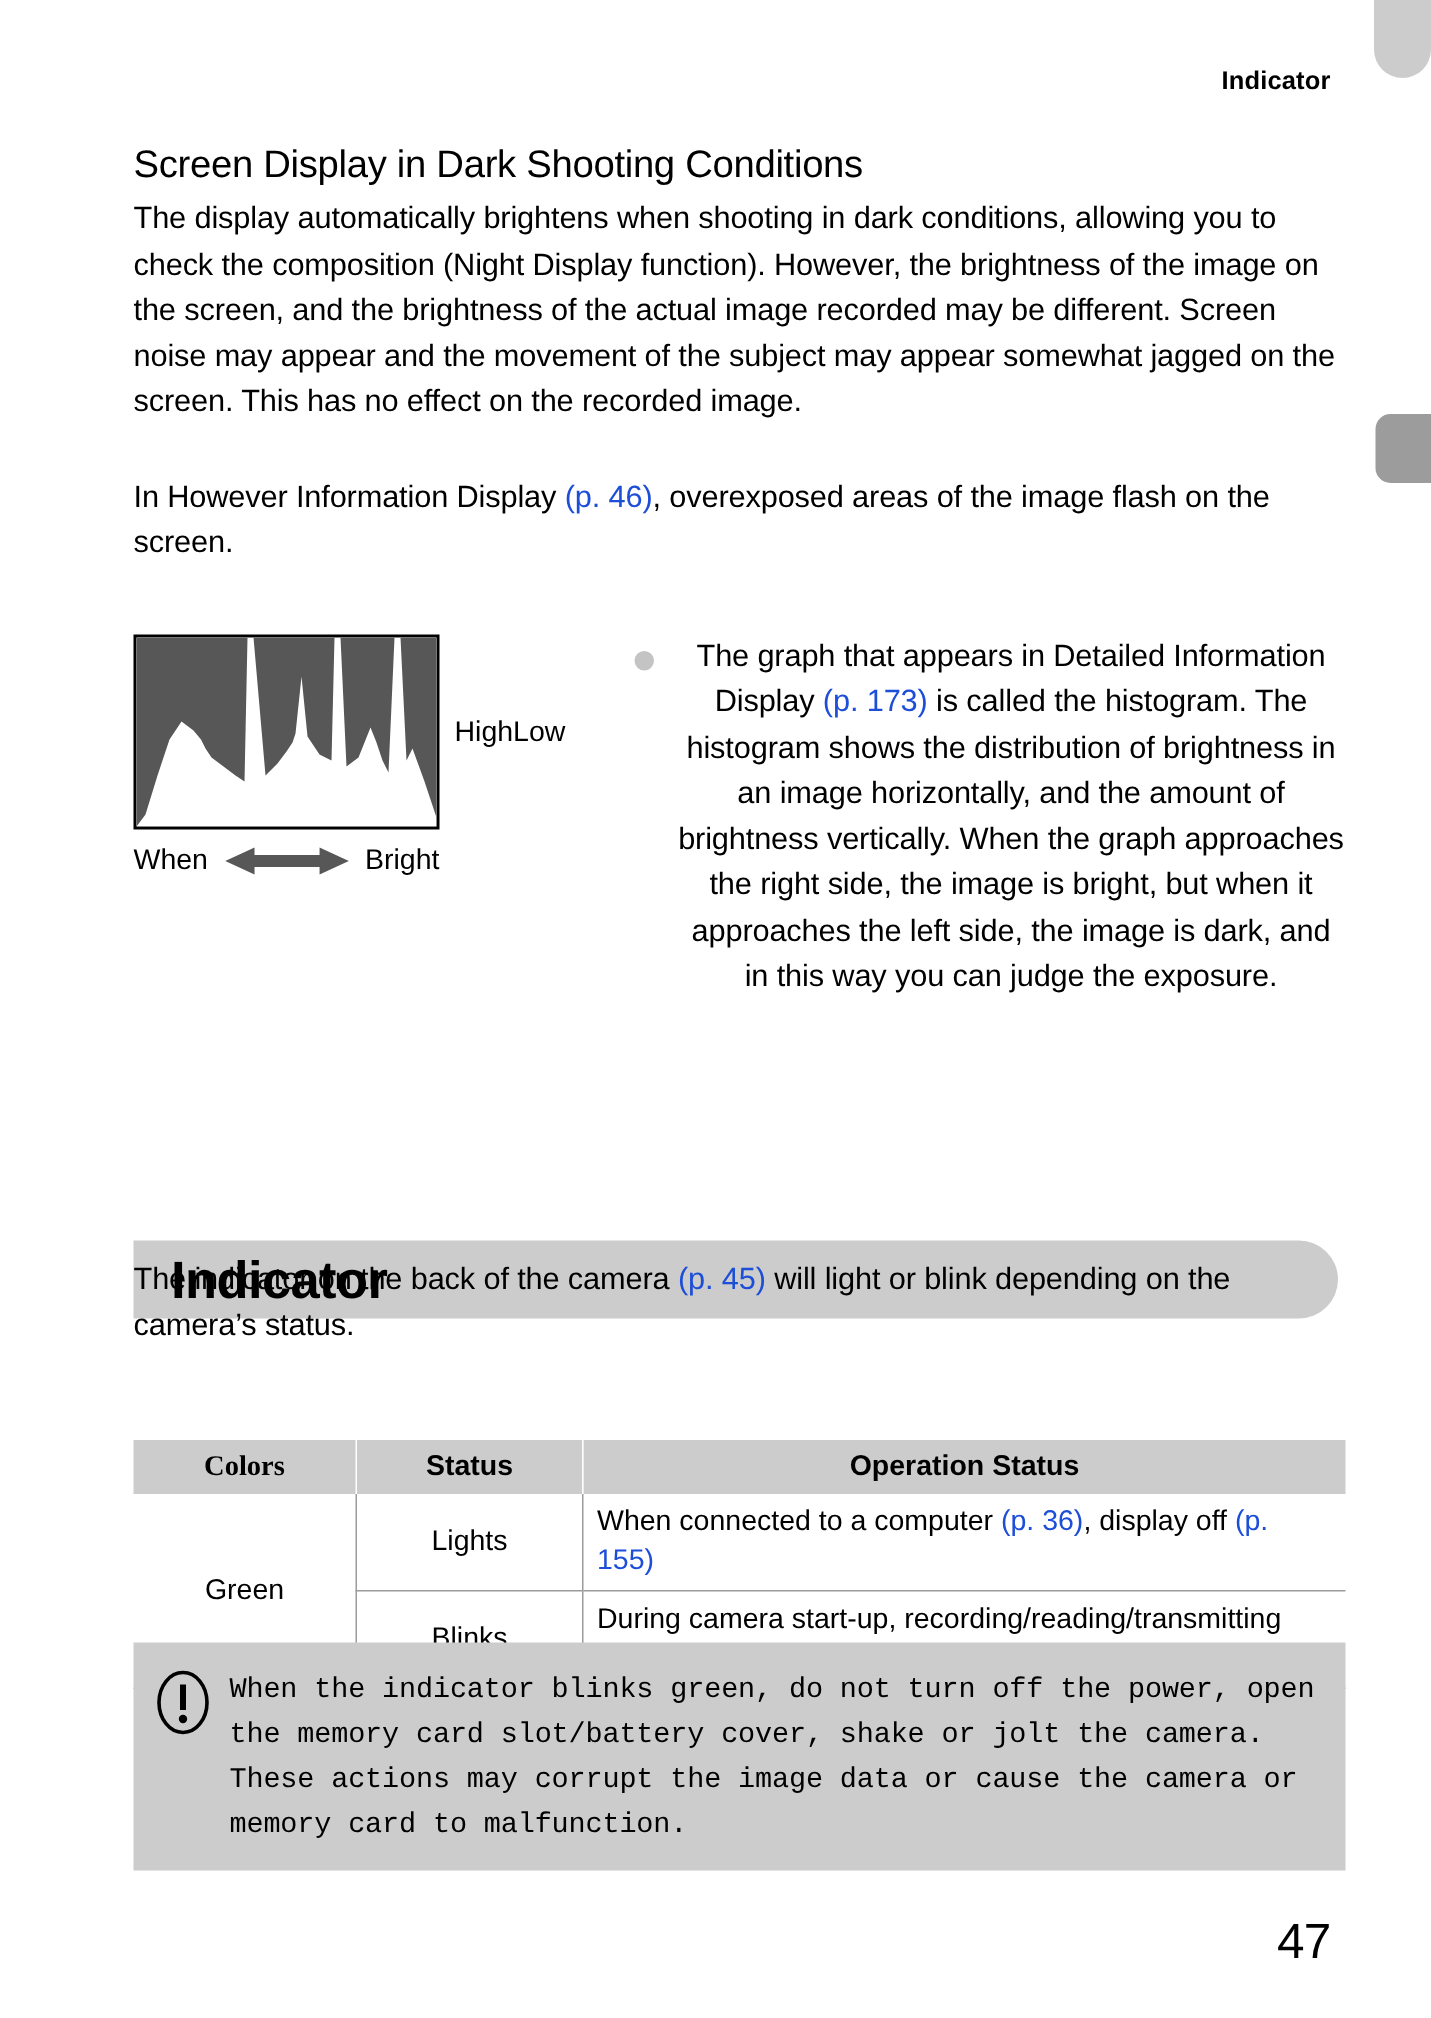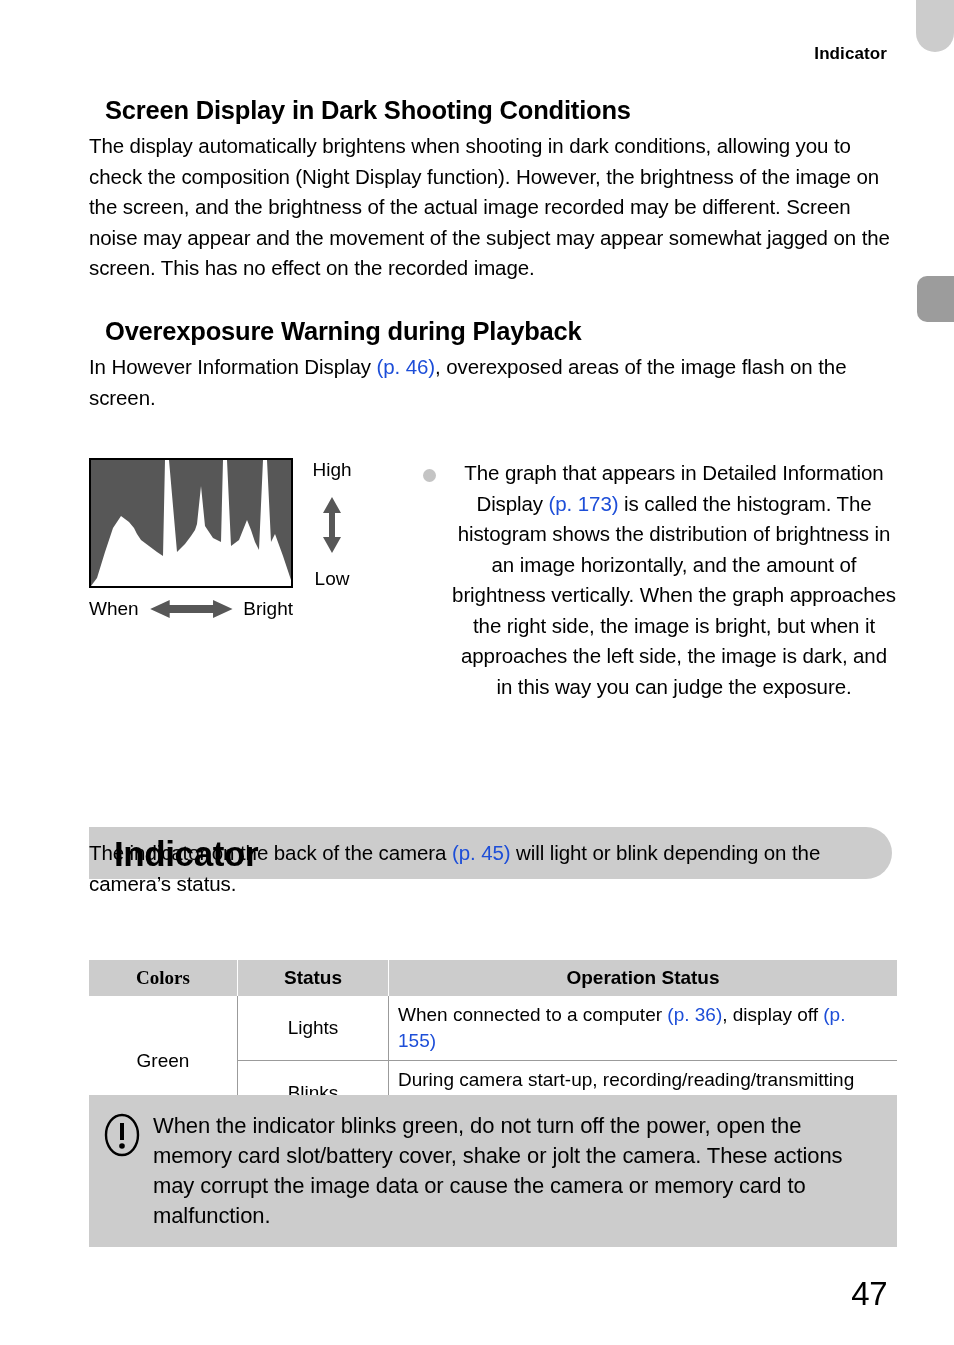--- a/index.html
+++ b/index.html
@@ -52,22 +52,22 @@
   
   .content {
     position: absolute;
     left: 89px;
     top: 96px;
     width: 808px;
   }
 
   h2.section-title {
     font-size: 25.5px;
-    font-weight: bold;
-    margin: 0 0 6px 16px;
+    font-weight: normal;
+    margin: 0 0 6px 0;
     letter-spacing: -0.2px;
     line-height: 1.15;
   }
 
   p.body-text {
     font-size: 20.5px;
     line-height: 30.5px;
     margin: 0;
     letter-spacing: -0.1px;
   }
@@ -102,21 +102,21 @@
     background: #ffffff;
     overflow: hidden;
   }
   .hist-box svg { display: block; }
 
   .hl-col {
     margin-left: 10px;
     width: 58px;
     height: 132px;
     display: flex;
-    flex-direction: column;
+    flex-direction: row;
     align-items: center;
     justify-content: space-between;
     padding-top: 1px;
     box-sizing: border-box;
   }
   .hl-label {
     font-size: 19px;
     line-height: 22px;
     white-space: nowrap;
   }
@@ -242,24 +242,25 @@
     align-items: flex-start;
   }
   .warn-icon {
     flex: 0 0 auto;
     width: 38px;
     height: 44px;
     margin-right: 12px;
     margin-top: 2px;
   }
   .warn-text {
-    font-size: 22px;
+    font-size: 19px;
     line-height: 30px;
     letter-spacing: -0.1px;
     margin: 0;
+    font-family: Liberation Mono, monospace;
   }
 
   
   .page-num {
     position: absolute;
     right: 67px;
     bottom: 32px;
     font-size: 33px;
     letter-spacing: -0.5px;
     margin-top: 40px;
@@ -273,21 +274,20 @@
 
 <div class="running-header">Indicator</div>
 
 <div class="content">
 
   <h2 class="section-title">Screen Display in Dark Shooting Conditions</h2>
   <p class="body-text">The display automatically brightens when shooting in dark conditions, allowing you to check the composition (Night Display function). However, the brightness of the image on the screen, and the brightness of the actual image recorded may be different. Screen noise may appear and the movement of the subject may appear somewhat jagged on the screen. This has no effect on the recorded image.</p>
 
   <div class="gap-lg"></div>
 
-  <h2 class="section-title">Overexposure Warning during Playback</h2>
   <p class="body-text"><span>In However Information Display </span><a class="pageref" href="#">(p. 46)</a><span>, overexposed areas of the image flash on the screen.</span></p>
 
   <div class="gap-lg"></div>
 
 
   <div class="fig-row">
 
     <div class="fig-col">
       <div class="hist-wrap">
 

